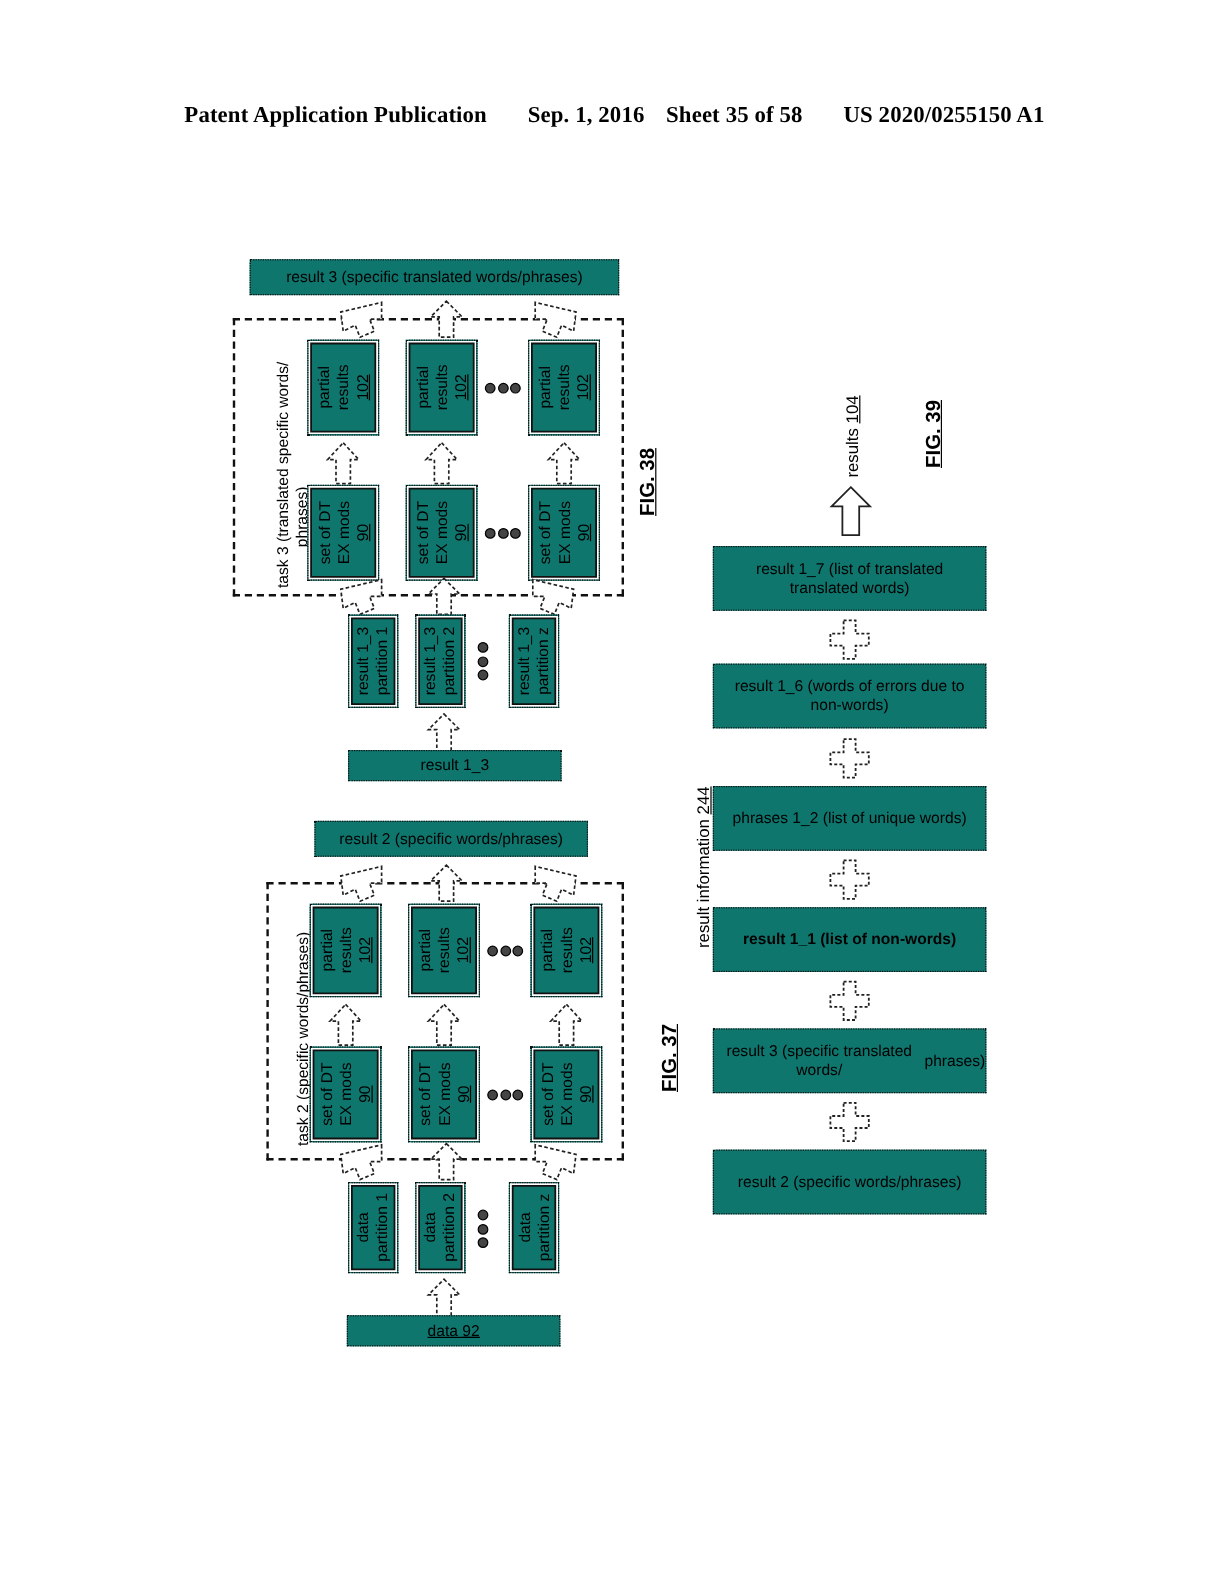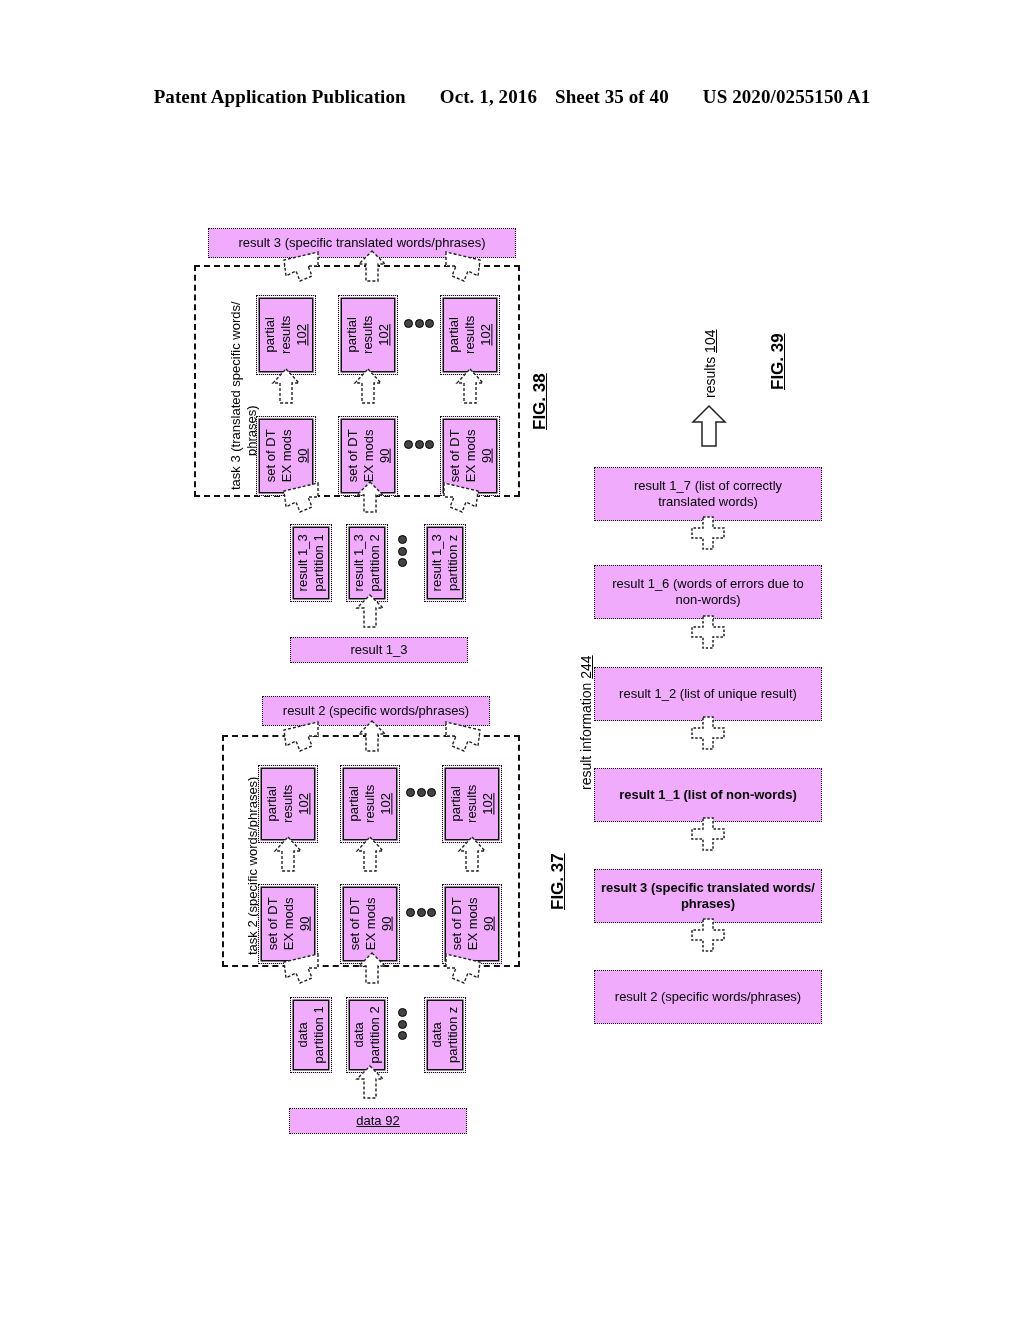--- a/index.html
+++ b/index.html
@@ -26,26 +26,25 @@
   .hdr span{display:inline-block;vertical-align:baseline;}
   .hdr .s1{margin-right:34px;}
   .hdr .s2{margin-right:18px;}
   .hdr .s3{margin-right:34px;}
 
   
   .box{
     position:absolute;
     box-sizing:border-box;
     border:1.6px dotted #111;
-    background:#f0abfc;
+    background:#0f766e;
     display:flex;align-items:center;justify-content:center;
     text-align:center;
     font-size:13px;
     line-height:1.25;
-    margin-top:12px;
   }
   .box.dbl{
     border:1.6px dotted #111;
     box-shadow:inset 0 0 0 1.5px #fff, inset 0 0 0 3px #111;
   }
 
   
   .rot{
     position:absolute;
     box-sizing:border-box;
@@ -98,21 +97,21 @@
 
   
   .plus{position:absolute;}
 </style>
 </head>
 <body>
 
 <div class="page">
 
   <div class="hdr">
-    <span class="s1">Patent Application Publication</span><span class="s2">Oct. 1, 2016</span><span class="s3">Sheet 35 of 40</span><span>US 2020/0255150 A1</span>
+    <span class="s1">Patent Application Publication</span><span class="s2">Sep. 1, 2016</span><span class="s3">Sheet 35 of 58</span><span>US 2020/0255150 A1</span>
   </div>
 
   <div class="box" style="left:208px;top:216px;width:308px;height:30px;">
     <span>result  3 (specific translated words/phrases)</span>
   </div>
 
   <div class="groupframe" style="left:194px;top:265px;width:326px;height:232px;"></div>
 
   <div class="vlabel" style="left:228px;top:490px;transform:rotate(-90deg);text-align:left;">
     <span>task 3 (translated specific words/</span><br>
@@ -423,21 +422,21 @@
     <svg width="34" height="42" viewBox="0 0 34 42">
       <path d="M17 1 L33 17 L24 17 L24 41 L10 41 L10 17 L1 17 Z" fill="#fff" stroke="#222" stroke-width="1.5"></path>
     </svg>
   </div>
 
   <div class="vlabel" style="left:578px;top:790px;transform:rotate(-90deg);font-size:14px;">
     <span>result information </span><span class="u">244</span>
   </div>
 
   <div class="box" style="left:594px;top:455px;width:228px;height:54px;flex-direction:column;">
-    <span>result 1_7 (list of correctly</span>
+    <span>result 1_7 (list of translated</span>
     <span>translated words)</span>
   </div>
 
   <div class="plus" style="left:690px;top:515px;">
     <svg width="36" height="36" viewBox="0 0 36 36">
       <path d="M13 2 L23 2 L23 13 L34 13 L34 23 L23 23 L23 34 L13 34 L13 23 L2 23 L2 13 L13 13 Z" fill="#fff" stroke="#222" stroke-width="1.5" stroke-dasharray="2.5,1.8"></path>
     </svg>
   </div>
 
   <div class="box" style="left:594px;top:553px;width:228px;height:54px;flex-direction:column;">
@@ -445,40 +444,40 @@
     <span>non-words)</span>
   </div>
 
   <div class="plus" style="left:690px;top:614px;">
     <svg width="36" height="36" viewBox="0 0 36 36">
       <path d="M13 2 L23 2 L23 13 L34 13 L34 23 L23 23 L23 34 L13 34 L13 23 L2 23 L2 13 L13 13 Z" fill="#fff" stroke="#222" stroke-width="1.5" stroke-dasharray="2.5,1.8"></path>
     </svg>
   </div>
 
   <div class="box" style="left:594px;top:655px;width:228px;height:54px;">
-    <span>result 1_2 (list of unique result)</span>
+    <span>phrases 1_2 (list of unique words)</span>
   </div>
 
   <div class="plus" style="left:690px;top:715px;">
     <svg width="36" height="36" viewBox="0 0 36 36">
       <path d="M13 2 L23 2 L23 13 L34 13 L34 23 L23 23 L23 34 L13 34 L13 23 L2 23 L2 13 L13 13 Z" fill="#fff" stroke="#222" stroke-width="1.5" stroke-dasharray="2.5,1.8"></path>
     </svg>
   </div>
 
   <div class="box" style="left:594px;top:756px;width:228px;height:54px;font-weight:bold;">
     <span>result 1_1 (list of non-words)</span>
   </div>
 
   <div class="plus" style="left:690px;top:816px;">
     <svg width="36" height="36" viewBox="0 0 36 36">
       <path d="M13 2 L23 2 L23 13 L34 13 L34 23 L23 23 L23 34 L13 34 L13 23 L2 23 L2 13 L13 13 Z" fill="#fff" stroke="#222" stroke-width="1.5" stroke-dasharray="2.5,1.8"></path>
     </svg>
   </div>
 
-  <div class="box" style="left:594px;top:857px;width:228px;height:54px;flex-direction:column;font-weight:bold;">
+  <div class="box" style="left:594px;top:857px;width:228px;height:54px;flex-direction:row;">
     <span>result  3 (specific translated words/</span>
     <span>phrases)</span>
   </div>
 
   <div class="plus" style="left:690px;top:917px;">
     <svg width="36" height="36" viewBox="0 0 36 36">
       <path d="M13 2 L23 2 L23 13 L34 13 L34 23 L23 23 L23 34 L13 34 L13 23 L2 23 L2 13 L13 13 Z" fill="#fff" stroke="#222" stroke-width="1.5" stroke-dasharray="2.5,1.8"></path>
     </svg>
   </div>
 

